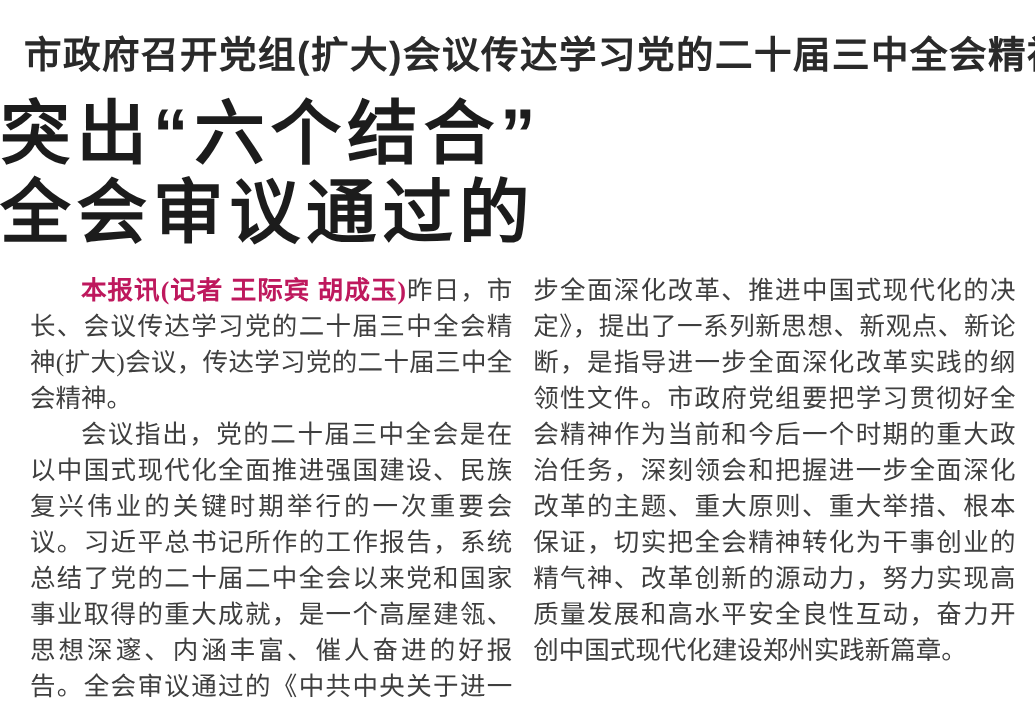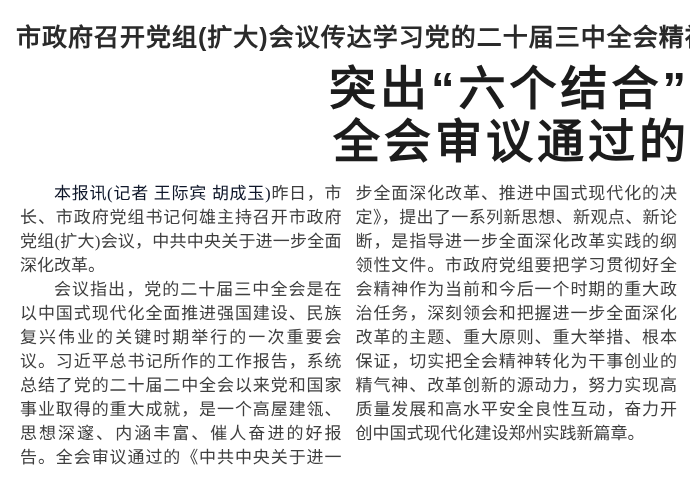--- a/index.html
+++ b/index.html
@@ -21,21 +21,21 @@
     font-family: "Liberation Sans", sans-serif;
     font-weight: 700;
     font-size: 25px;
     line-height: 30px;
     letter-spacing: 1px;
     color: #2a2a2a;
     white-space: nowrap;
   }
   .headline {
     margin: 10px 0 0 0;
-    text-align: right;
+    text-align: left;
     font-family: "Liberation Sans", sans-serif;
     font-weight: 800;
     font-size: 47px;
     line-height: 53px;
     letter-spacing: 4px;
     color: #1c1c1c;
   }
   .headline .hl-line {
     display: block;
   }
@@ -50,36 +50,36 @@
     text-align: justify;
     color: #3f3f3f;
   }
   .body-columns p {
     margin: 0;
     padding: 0;
     text-indent: 2em;
   }
   .body-columns .lead,
   .body-columns .jump-note {
-    font-weight: 400;
-    color: #0f172a;
+    font-weight: 700;
+    color: #be185d;
   }
 </style>
 </head>
 <body>
 
 <div class="page">
 
   <h3 class="kicker">市政府召开党组(扩大)会议传达学习党的二十届三中全会精神</h3>
 
   <h1 class="headline">
     <span class="hl-line">突出“六个结合”</span>
     <span class="hl-line">全会审议通过的</span>
   </h1>
 
   <div class="body-columns">
-    <p><span class="lead">本报讯(记者 王际宾 胡成玉)</span><span>昨日，市长、市政府党组书记何雄主持召开市政府党组(扩大)会议，中共中央关于进一步全面深化改革。</span></p>
+    <p><span class="lead">本报讯(记者 王际宾 胡成玉)</span><span>昨日，市长、会议传达学习党的二十届三中全会精神(扩大)会议，传达学习党的二十届三中全会精神。</span></p>
 
     <p>会议指出，党的二十届三中全会是在以中国式现代化全面推进强国建设、民族复兴伟业的关键时期举行的一次重要会议。习近平总书记所作的工作报告，系统总结了党的二十届二中全会以来党和国家事业取得的重大成就，是一个高屋建瓴、思想深邃、内涵丰富、催人奋进的好报告。全会审议通过的《中共中央关于进一步全面深化改革、推进中国式现代化的决定》，提出了一系列新思想、新观点、新论断，是指导进一步全面深化改革实践的纲领性文件。市政府党组要把学习贯彻好全会精神作为当前和今后一个时期的重大政治任务，深刻领会和把握进一步全面深化改革的主题、重大原则、重大举措、根本保证，切实把全会精神转化为干事创业的精气神、改革创新的源动力，努力实现高质量发展和高水平安全良性互动，奋力开创中国式现代化建设郑州实践新篇章。</p>
 
   </div>
 
 </div>
 
 </body></html>

